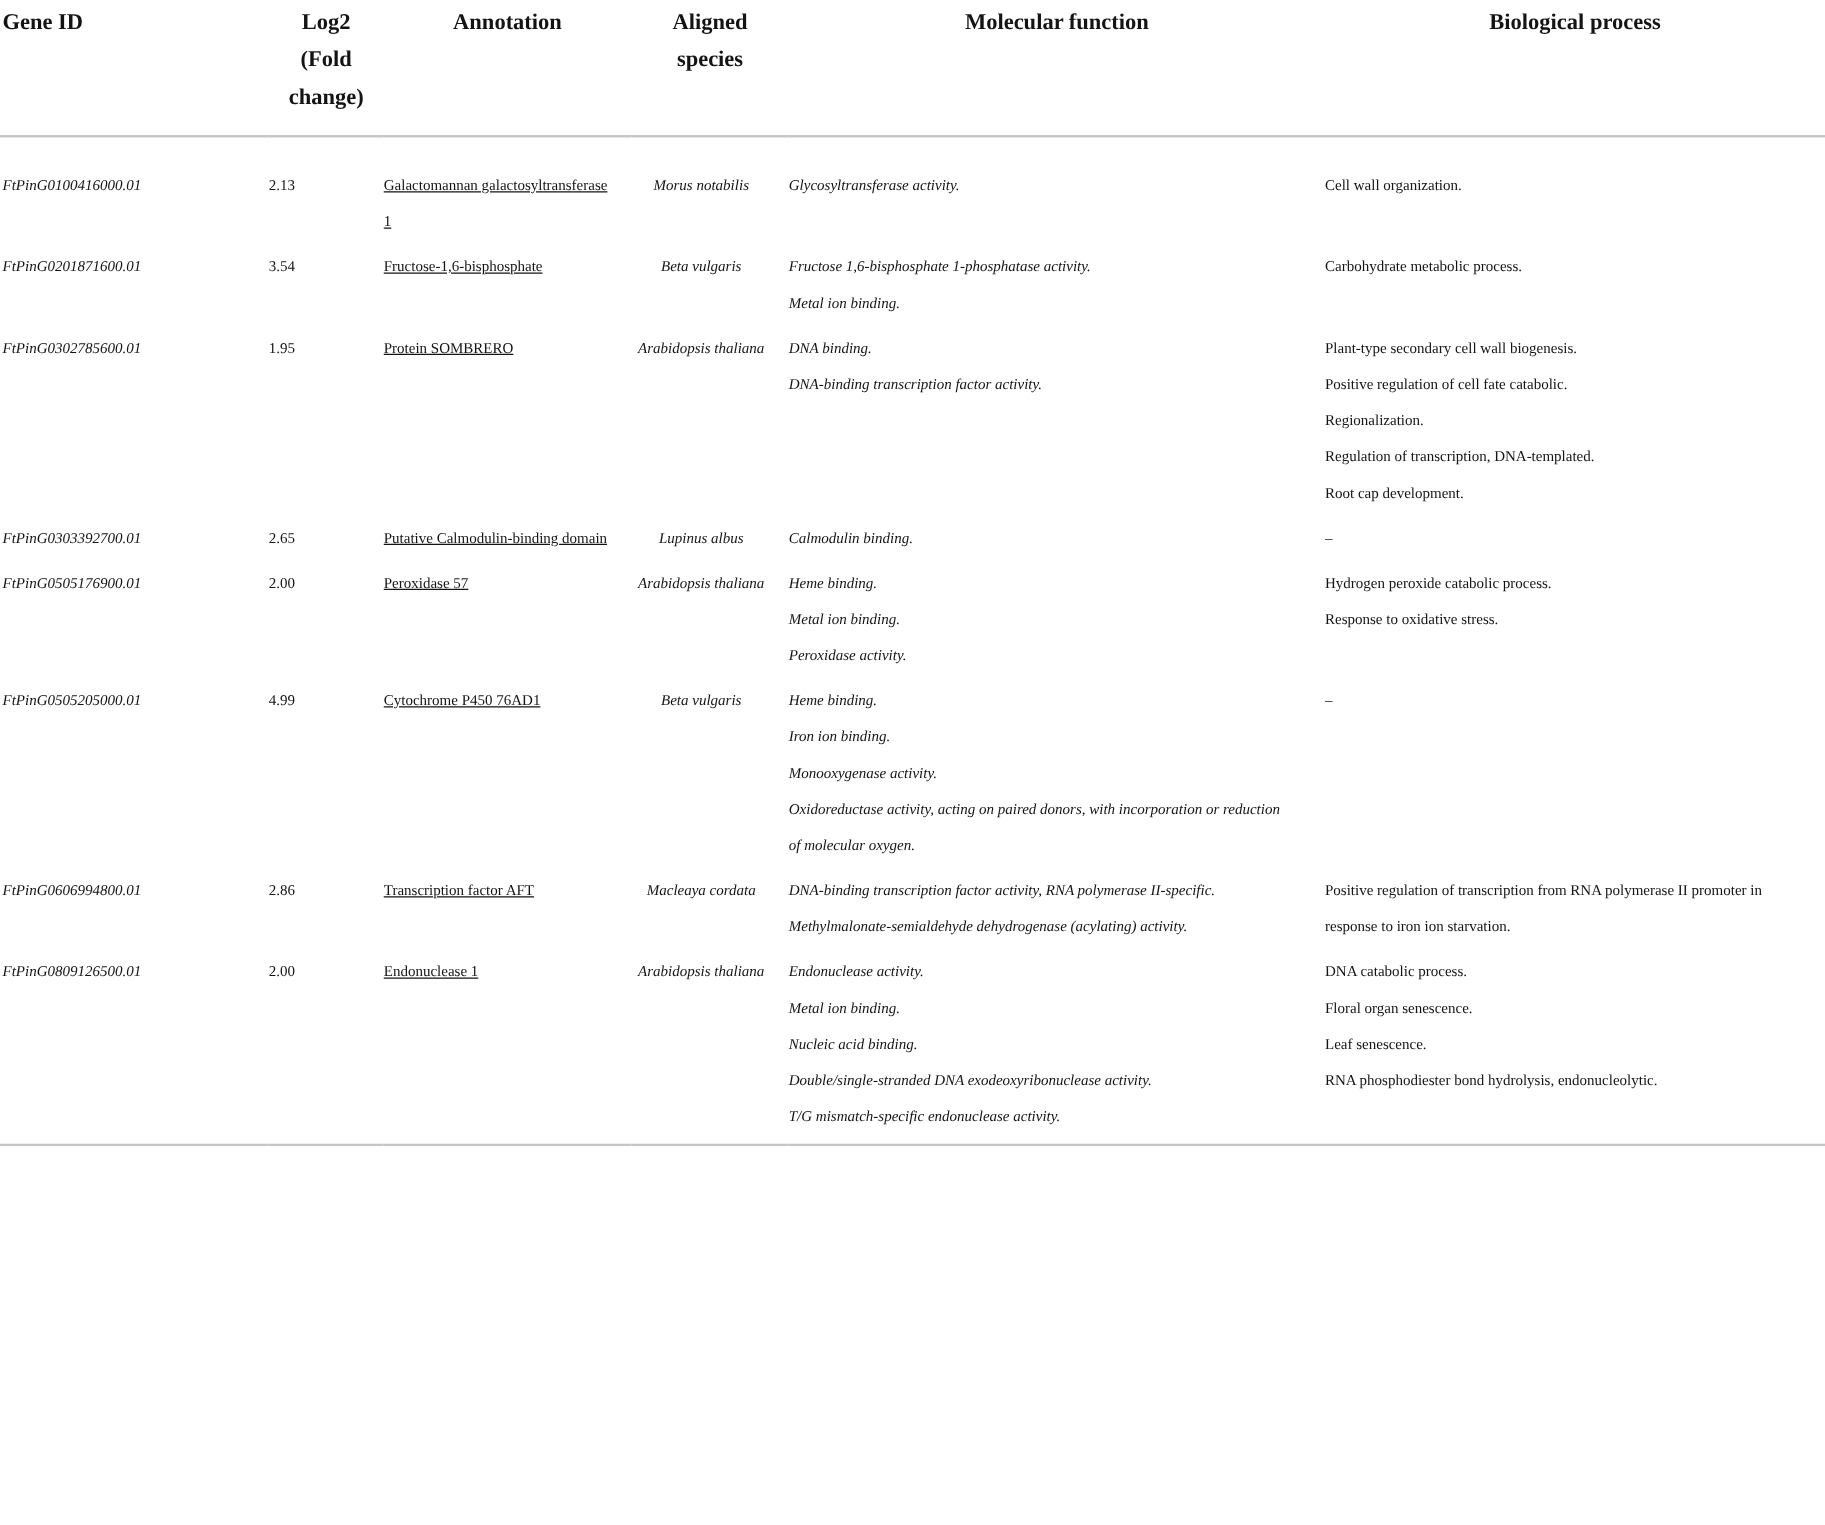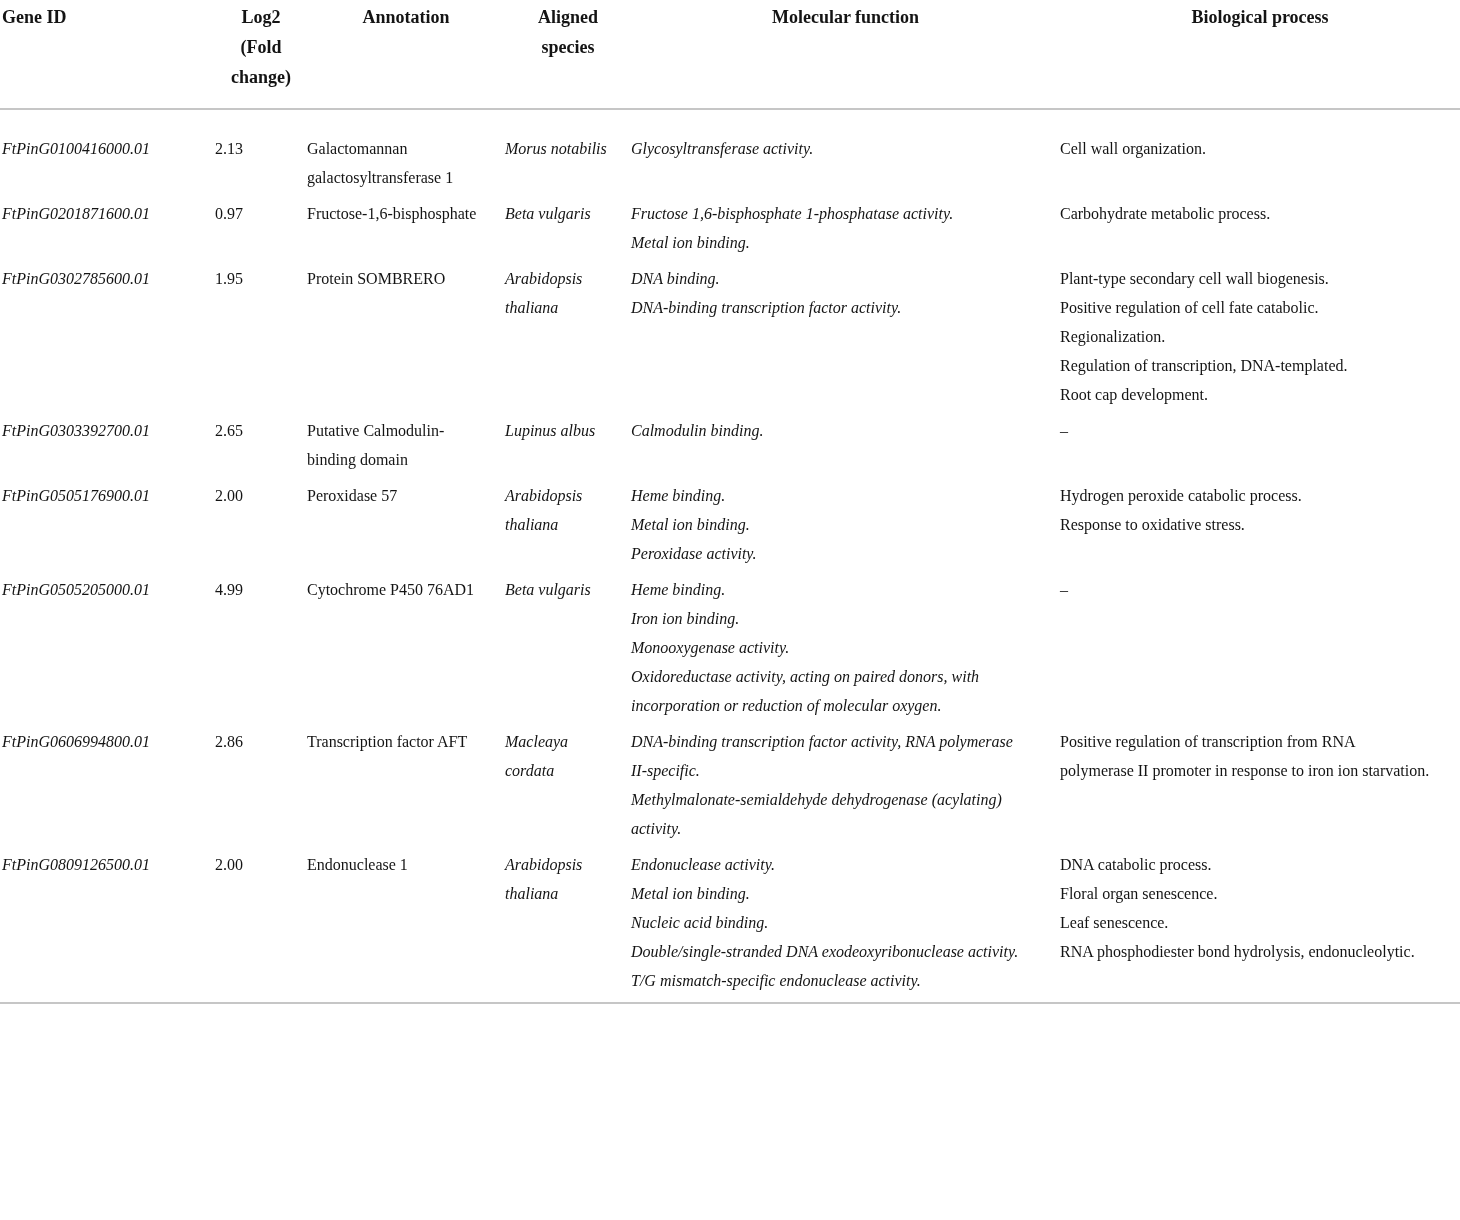--- a/index.html
+++ b/index.html
@@ -27,35 +27,35 @@
     font-size: 18px;
     line-height: 30px;
     text-align: center;
     vertical-align: top;
     padding: 2px 6px 16px 6px;
     border-bottom: 2px solid #c6c6c6;
   }
   thead th.h-left { text-align: left; padding-left: 2px; }
 
   tbody td {
-    font-size: 16px;
+    font-size: 12px;
     line-height: 29px;
     vertical-align: top;
     text-align: left;
     padding: 7px 0 0 0;
     white-space: pre-line;
     overflow-wrap: break-word;
   }
   tbody tr:first-child td { padding-top: 24px; }
   tbody tr:last-child td { border-bottom: 2px solid #c6c6c6; padding-bottom: 7px; margin-left: 41px; }
 
   td.t-gene    { font-style: italic; padding-left: 2px; padding-right: 12px; }
   td.t-log2    { text-align: left; }
-  td.t-annot   { padding-right: 13px; }
-  td.t-species { font-style: italic; padding-right: 14px; }
+  td.t-annot   { padding-right: 13px; text-decoration: underline; }
+  td.t-species { font-style: italic; padding-right: 14px; text-align: center; }
   td.t-mf      { padding-right: 34px; font-style: italic; }
   td.t-bp      { padding-right: 30px; }
 </style>
 </head>
 <body>
 
 <table>
   <colgroup>
     <col class="c-gene">
       <col class="c-log2">
@@ -78,21 +78,21 @@
     <tr>
       <td class="t-gene">FtPinG0100416000.01</td>
       <td class="t-log2">2.13</td>
       <td class="t-annot">Galactomannan galactosyltransferase 1</td>
       <td class="t-species">Morus notabilis</td>
       <td class="t-mf">Glycosyltransferase activity.</td>
       <td class="t-bp">Cell wall organization.</td>
     </tr>
     <tr>
       <td class="t-gene">FtPinG0201871600.01</td>
-      <td class="t-log2">0.97</td>
+      <td class="t-log2">3.54</td>
       <td class="t-annot">Fructose-1,6-bisphosphate</td>
       <td class="t-species">Beta vulgaris</td>
       <td class="t-mf">Fructose 1,6-bisphosphate 1-phosphatase activity.
 Metal ion binding.</td>
       <td class="t-bp">Carbohydrate metabolic process.</td>
     </tr>
     <tr>
       <td class="t-gene">FtPinG0302785600.01</td>
       <td class="t-log2">1.95</td>
       <td class="t-annot">Protein SOMBRERO</td>

